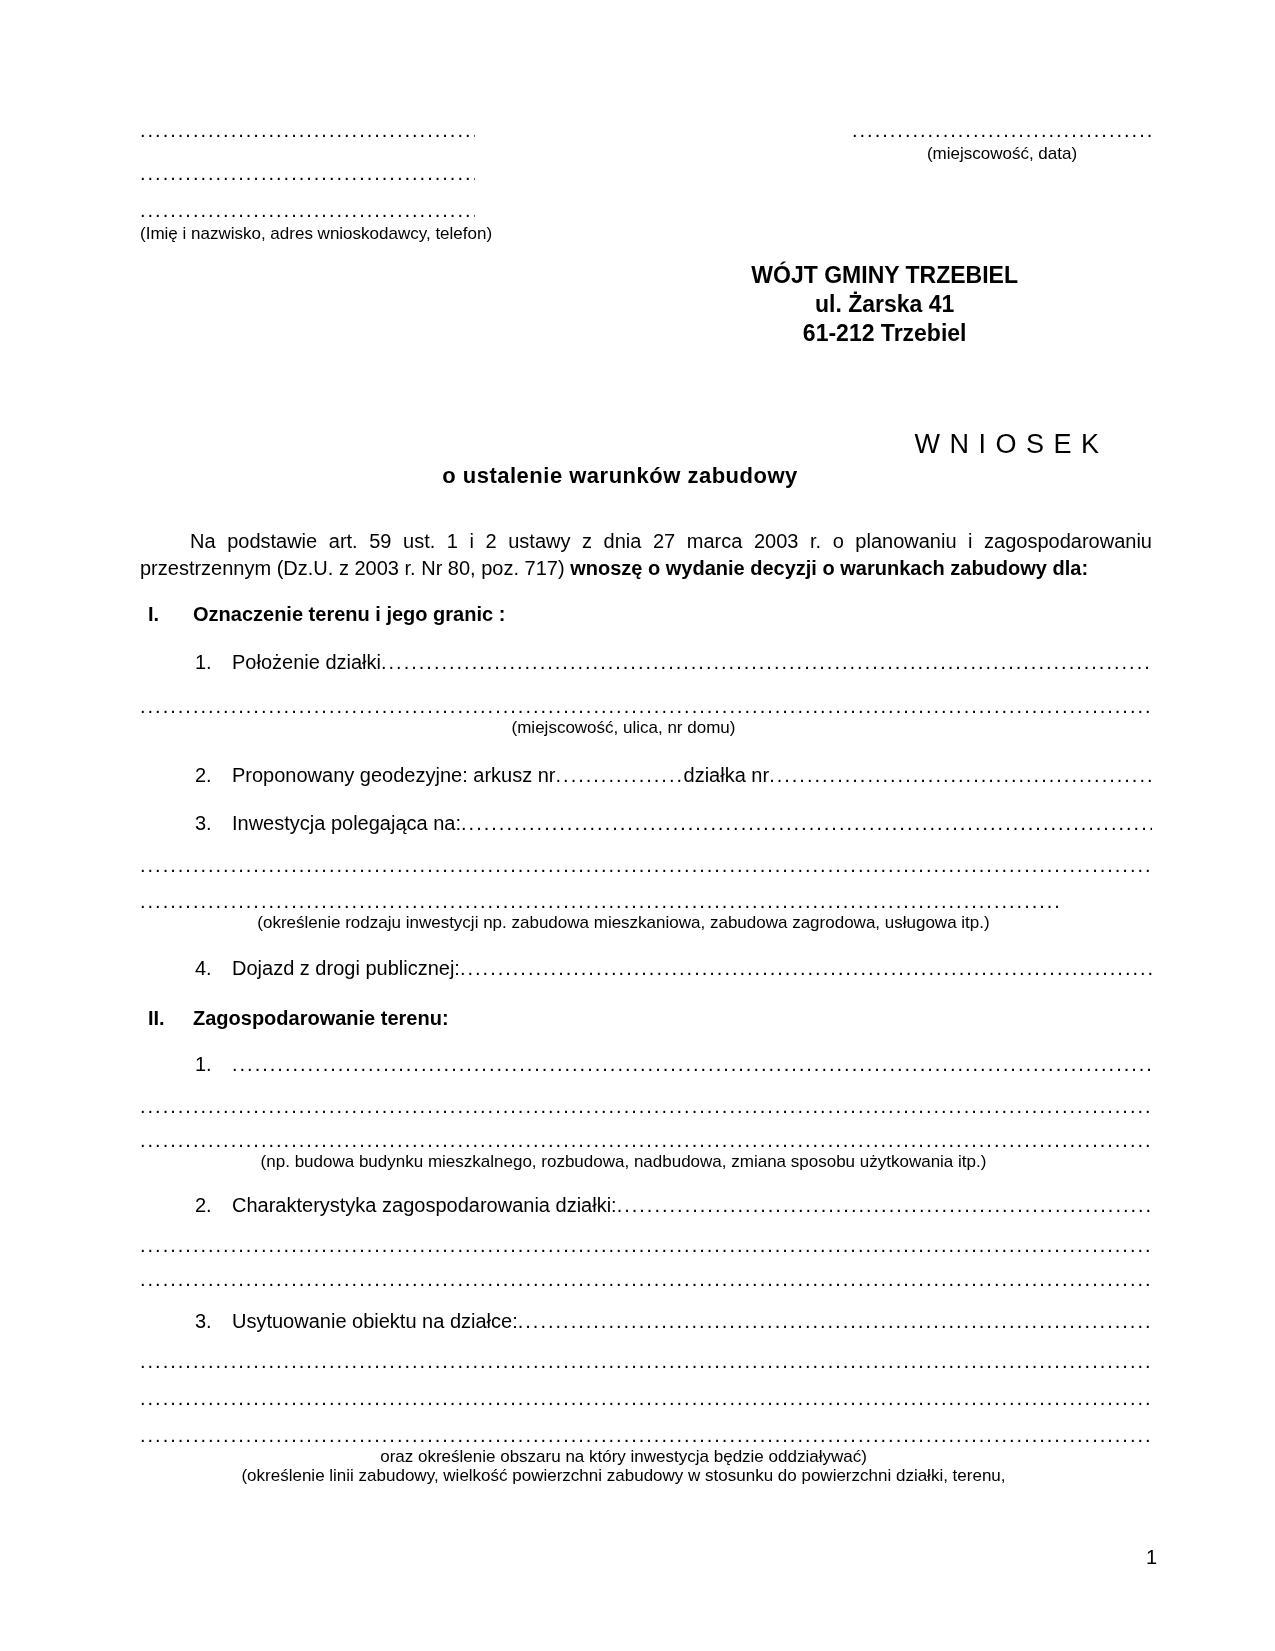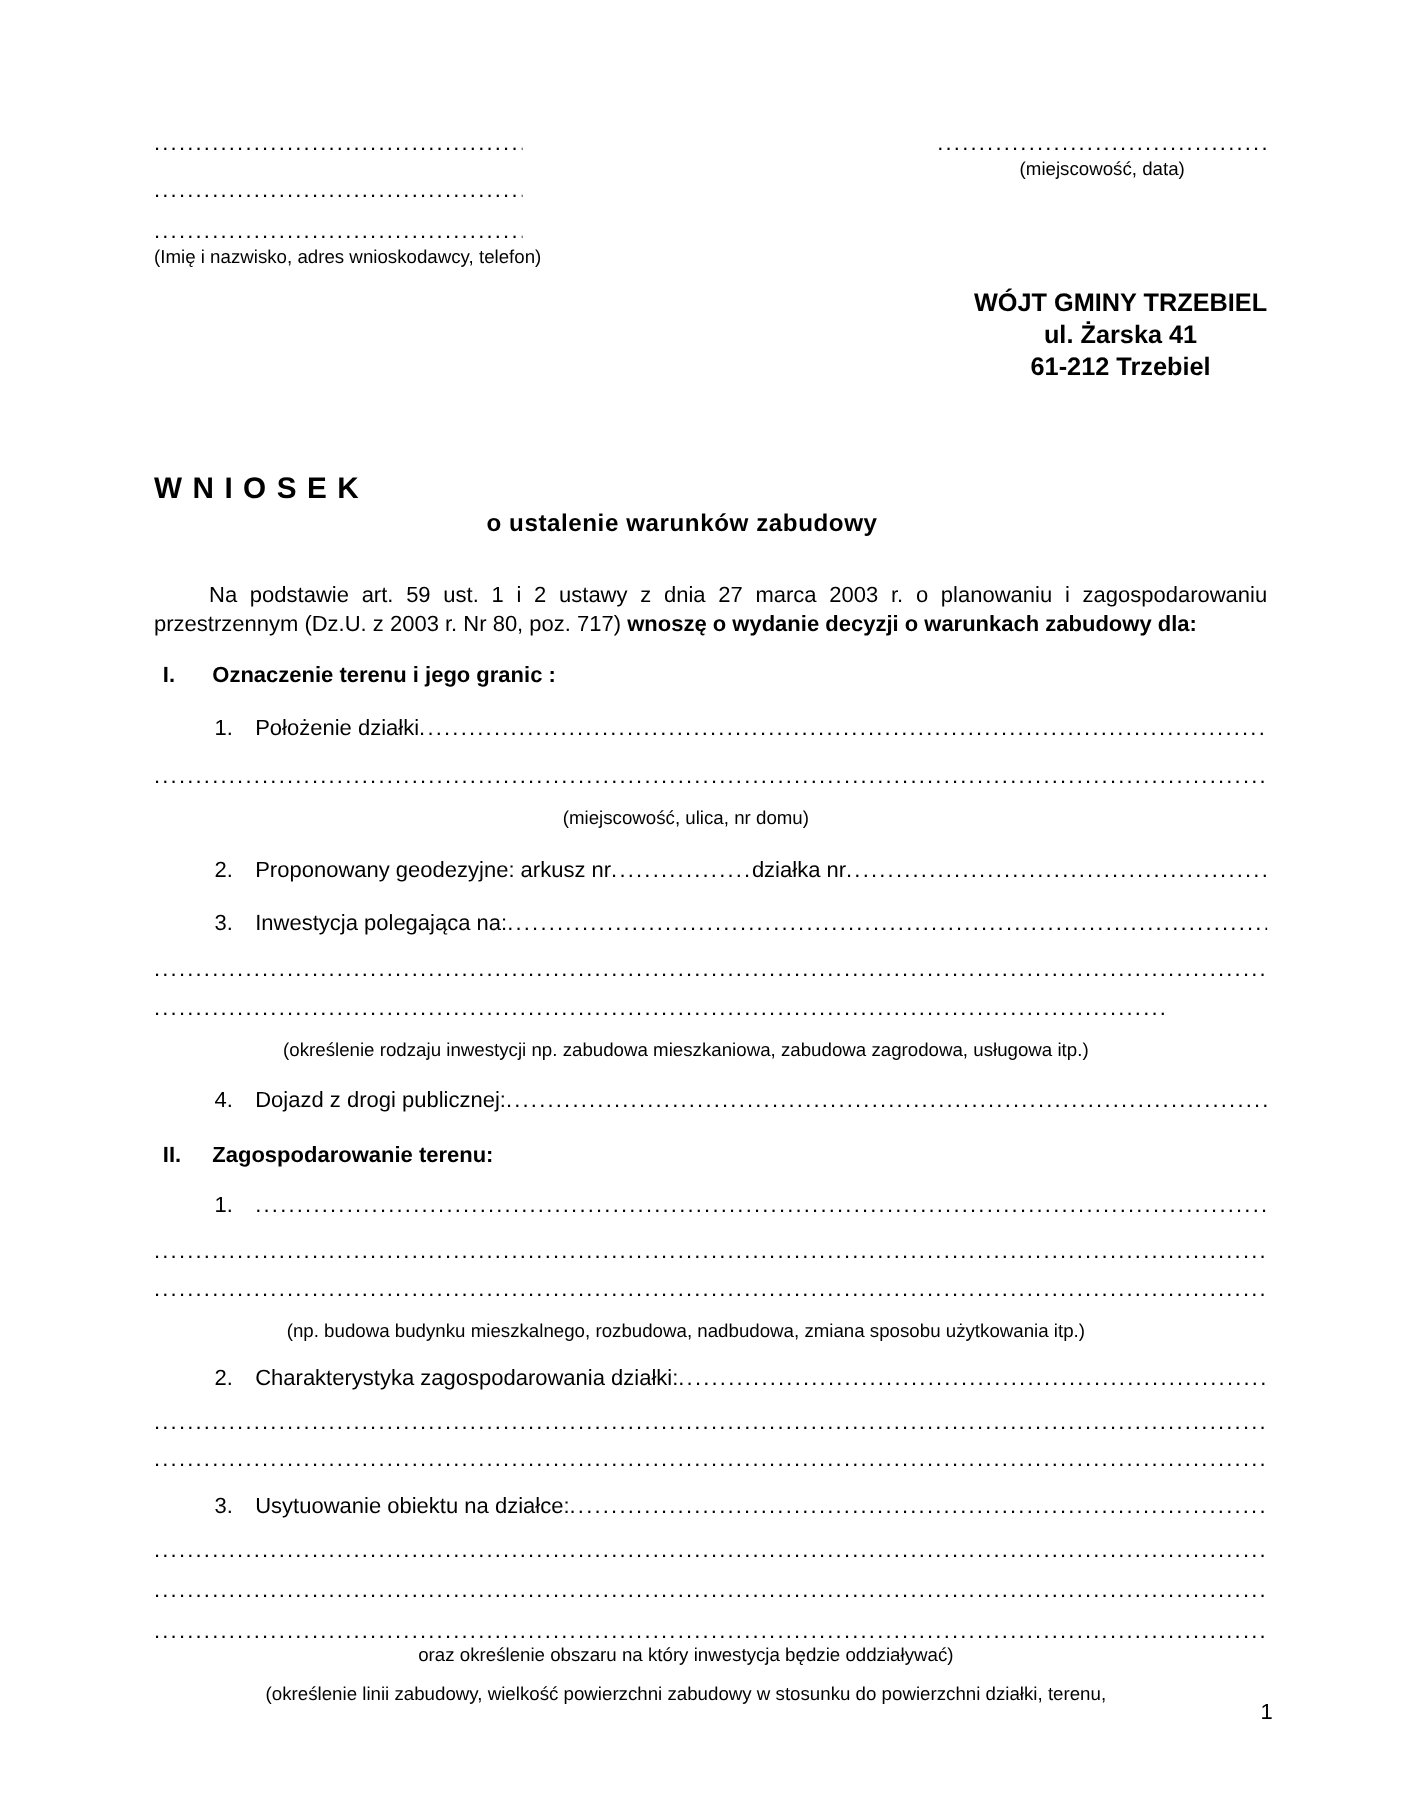--- a/index.html
+++ b/index.html
@@ -41,35 +41,36 @@
     font-size:17px;
     line-height:19px;
     white-space:nowrap;
   }
   .caption.center { text-align:center; white-space:normal; }
   .caption.pad-center { padding-right:45px; }
   .cap-mt { margin-top:2px; }
   
   .addressee {
     margin-top:18px;
+    margin-right:134px;
     margin-left:auto;
     width:fit-content;
     text-align:center;
     font-weight:bold;
     font-size:23px;
     line-height:29px;
   }
   
   .title {
     margin:80px 0 0 0;
-    text-align:left;
+    text-align:right;
     padding-right:52px;
     font-size:27px;
     line-height:32px;
-    font-weight:bold;
+    font-weight:normal;
     letter-spacing:1px;
   }
   .subtitle {
     margin:2px 0 0 0;
     text-align:center;
     padding-right:52px;
     font-size:22px;
     line-height:28px;
     font-weight:bold;
     letter-spacing:0.5px;
@@ -127,21 +128,21 @@
   .dotline-full.short { width:91%; }
   .mt-24 { margin-top:24px; }
   .mt-26 { margin-top:26px; }
   .mt-22 { margin-top:22px; }
   .mt-20 { margin-top:20px; }
   .mt-18 { margin-top:18px; }
   .mt-16 { margin-top:16px; }
   .mt-13 { margin-top:13px; }
   .mt-12 { margin-top:12px; }
   .mt-10 { margin-top:10px; }
-  .mt-0  { margin-top:16px; }
+  .mt-0  { margin-top:0; }
   
   .page-number {
     position:absolute;
     left:1146px;
     top:1545px;
     font-size:20px;
     line-height:24px;
   }
 </style>
 </head>

